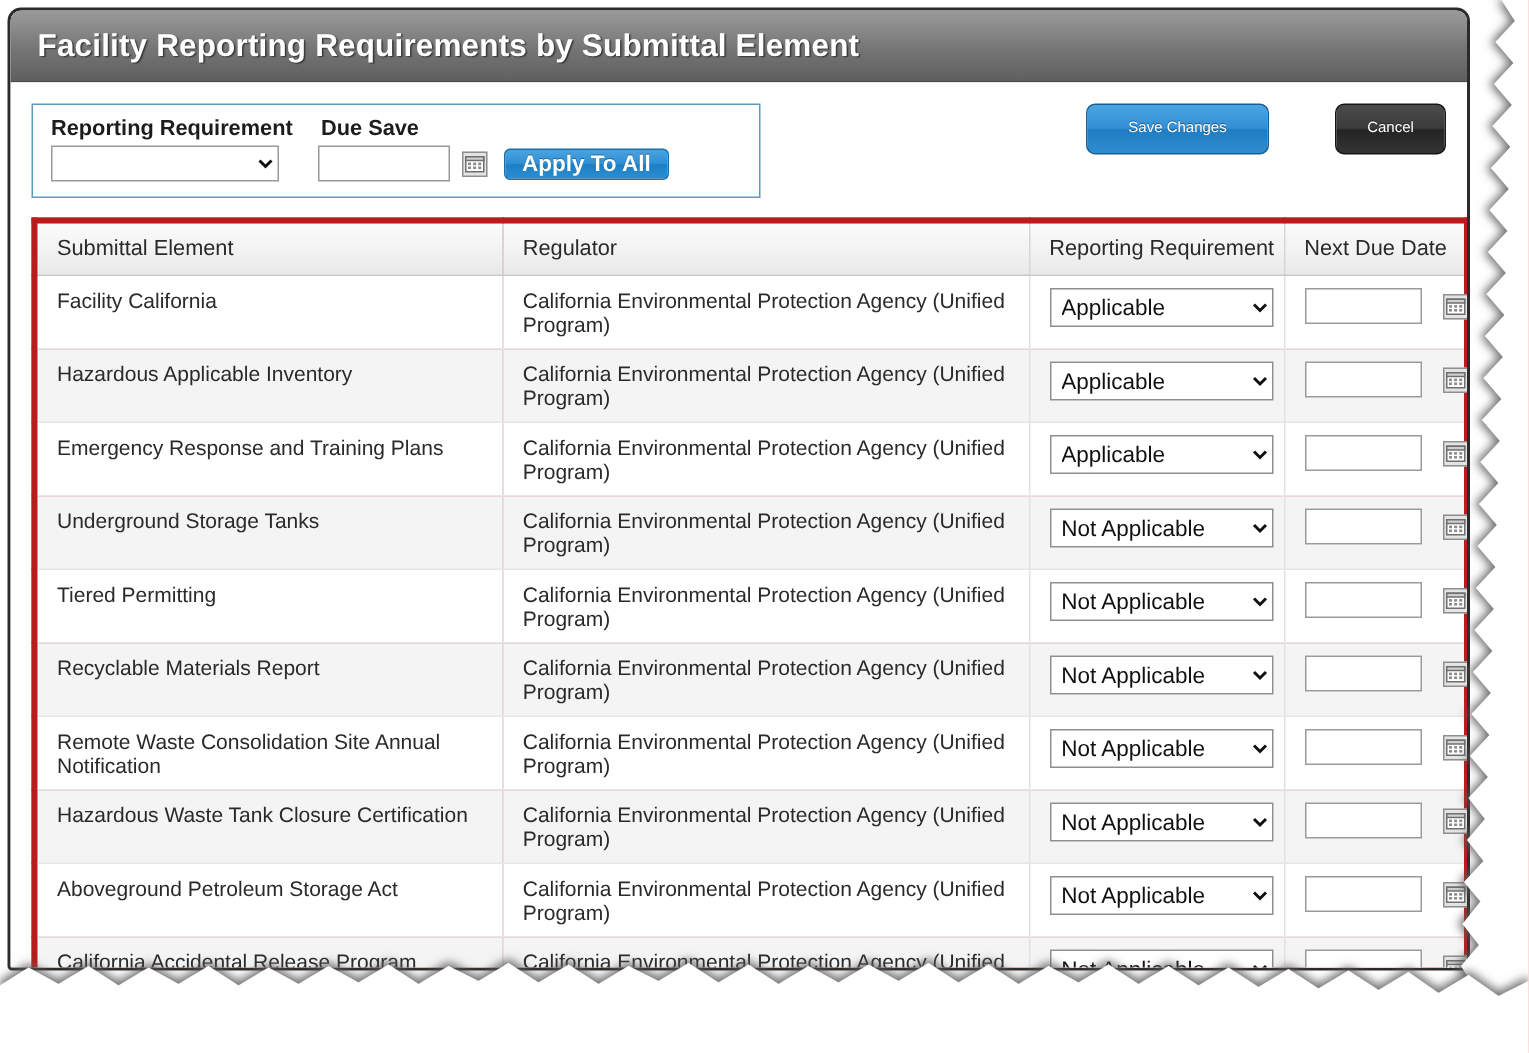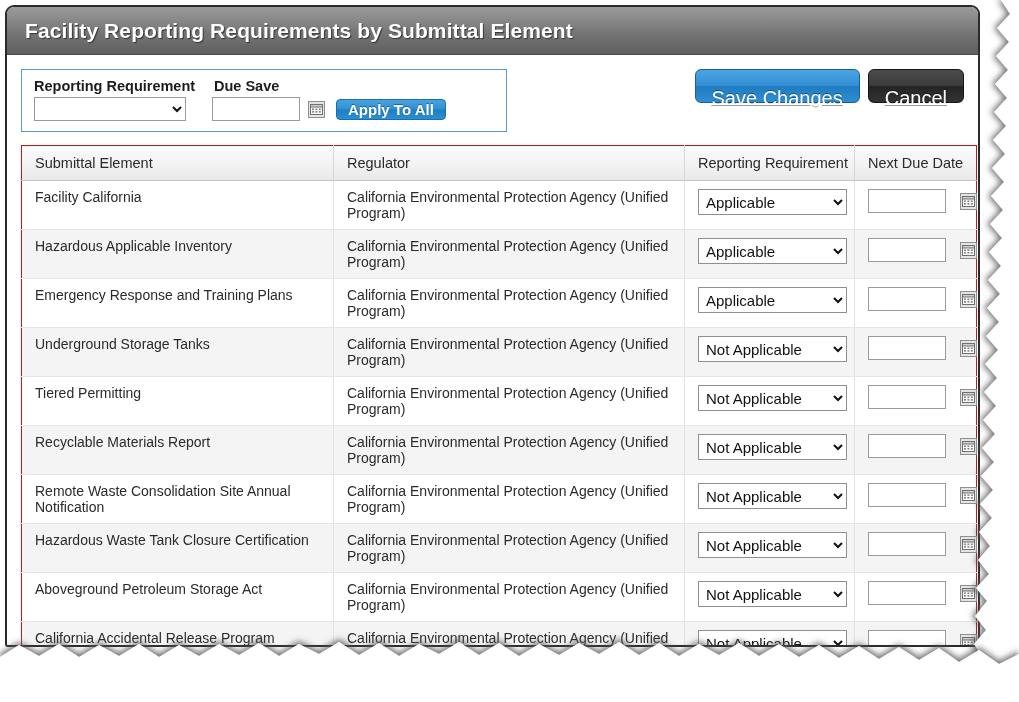--- a/index.html
+++ b/index.html
@@ -165,48 +165,48 @@
   .action-row {
     position: absolute;
     right: 14px;
     display: flex;
     gap: 8px;
   }
   #actions-top { top: 14px; }
 
   .btn {
     border-radius: 6px;
-    font-size: 20px;
+    font-size: 10px;
     font-family: "Liberation Sans", sans-serif;
     cursor: pointer;
-    padding: 12px 16px;
+    padding: 0 16px;
     height: 34px;
     line-height: 32px;
     box-sizing: border-box;
     color: #ffffff;
     text-shadow: 0 -1px 0 rgba(0,0,0,0.4);
     border: 1px solid #1a5f92;
-    text-decoration: underline;
   }
   .btn-primary {
     background: linear-gradient(to bottom, #4aa5e2 0%, #338fd3 48%, #1f7cc2 52%, #2f8ed0 100%);
     min-width: 122px;
   }
   .btn-dark {
     background: linear-gradient(to bottom, #4b4b4b 0%, #3c3c3c 48%, #242424 52%, #333333 100%);
     border: 1px solid #151515;
     min-width: 74px;
+    margin-left: 36px;
   }
 
   
   #grid {
     margin-top: 13px;
     width: 100%;
     border-collapse: collapse;
-    border: 1px solid #b91c1c;
+    border: 4px solid #b91c1c;
     table-layout: fixed;
     background: #ef4444;
   }
   #grid th {
     background: linear-gradient(to bottom, #fbfbfb 0%, #f2f2f2 55%, #e8e8e8 100%);
     border-bottom: 1px solid #c6c6c6;
     border-right: 1px solid #d6d6d6;
     text-align: left;
     font-weight: normal;
     font-size: 14.5px;

